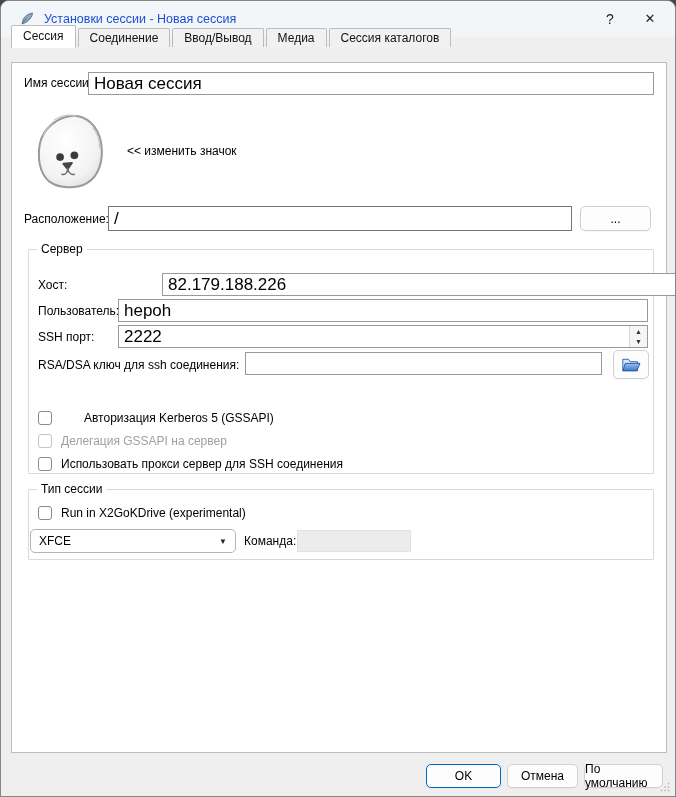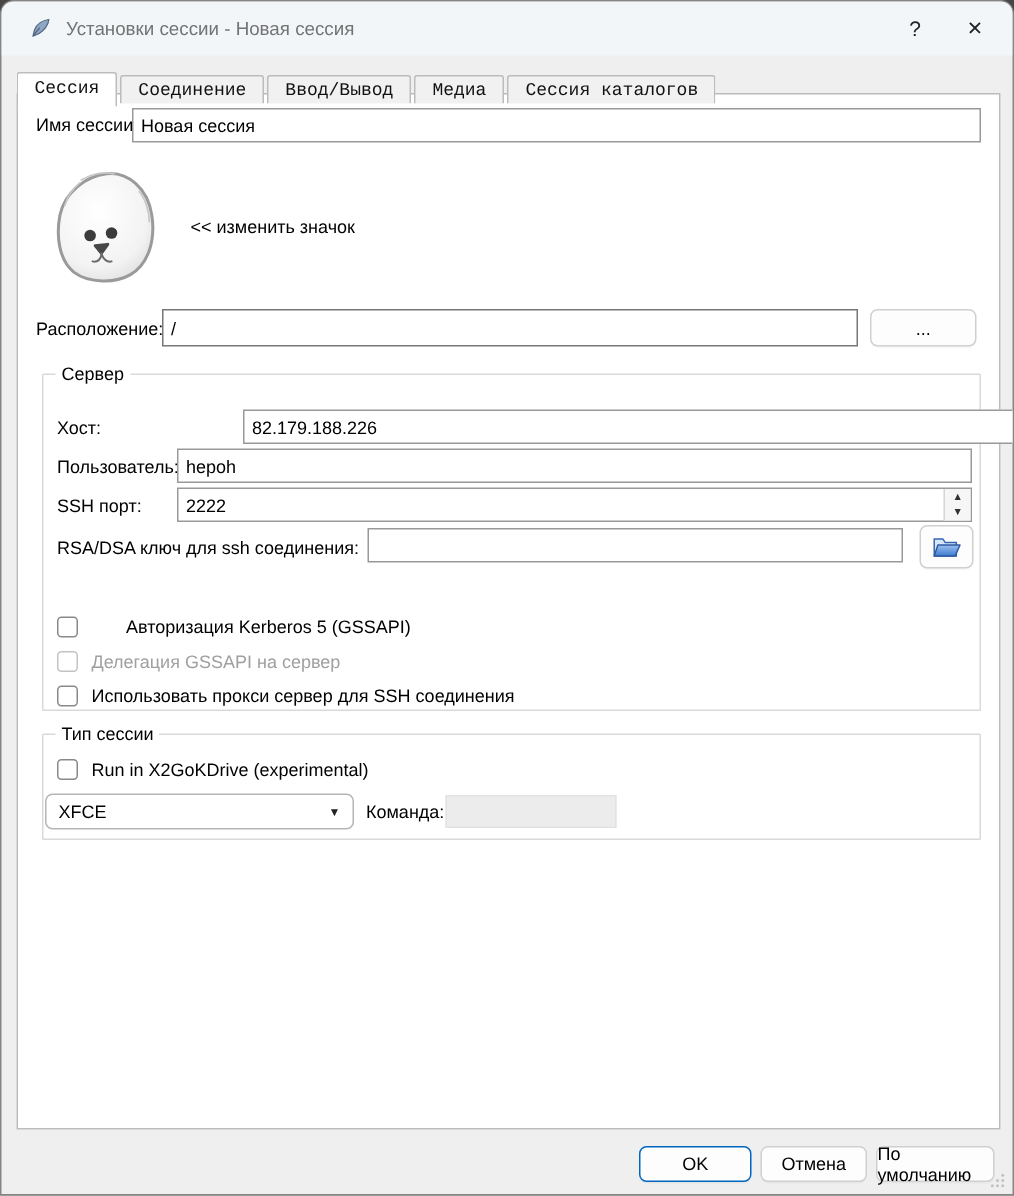--- a/index.html
+++ b/index.html
@@ -18,32 +18,32 @@
     overflow:hidden;
     box-sizing:border-box;
   }
   
   .titlebar{
     position:absolute;left:0;top:0;right:0;height:36px;
     background:#f2f6f9;
     display:flex;align-items:center;
   }
   .titlebar .app-icon{width:16px;height:16px;margin-left:18px;flex:0 0 auto;}
-  .titlebar .title{margin-left:9px;font-size:12.5px;color:#737373;}
+  .titlebar .title{margin-left:9px;font-size:12.5px;color:#1d4ed8;}
   .titlebtn{
     position:absolute;top:2px;width:34px;height:31px;
     display:flex;align-items:center;justify-content:center;
     font-size:14px;color:#222;cursor:default;border-radius:4px;
   }
   .titlebtn.help{left:592px;}
   .titlebtn.close{left:632px;font-size:13px;}
   
   .tabbar{
-    position:absolute;left:10px;top:48px;height:20px;
-    display:flex;align-items:center;z-index:3;font-family:Liberation Mono, monospace;
+    position:absolute;left:10px;top:26px;height:20px;
+    display:flex;align-items:flex-end;z-index:3;
   }
   .tab{
     background:#f1f1f1;
     border:1px solid #bcbcbc;border-bottom:none;
     border-radius:2px 2px 0 0;
     padding:2px 11px 3px 11px;height:13px;
     margin-right:2px;white-space:nowrap;
     color:#111;
   }
   .tab.active{
@@ -54,21 +54,21 @@
   .page{
     position:absolute;left:10px;top:61px;width:656px;height:691px;
     background:#ffffff;border:1px solid #bcbcbc;box-sizing:border-box;
     z-index:2;
   }
   .abs{position:absolute;}
   .lbl{white-space:nowrap;color:#000;}
   .field{
     position:absolute;box-sizing:border-box;
     border:1px solid #999;background:#fff;
-    font-family:"Liberation Sans", sans-serif;font-size:12px;color:#000;
+    font-family:"Liberation Sans", sans-serif;font-size:17px;color:#000;
     padding:0 5px;outline:none;
   }
   .field.dark{border-color:#777;}
   .groupbox{
     position:absolute;border:1px solid #d9d9d9;border-radius:1px;
     box-sizing:border-box;
   }
   .grouptitle{
     position:absolute;top:-8px;left:8px;background:#fff;padding:0 4px;
     white-space:nowrap;

